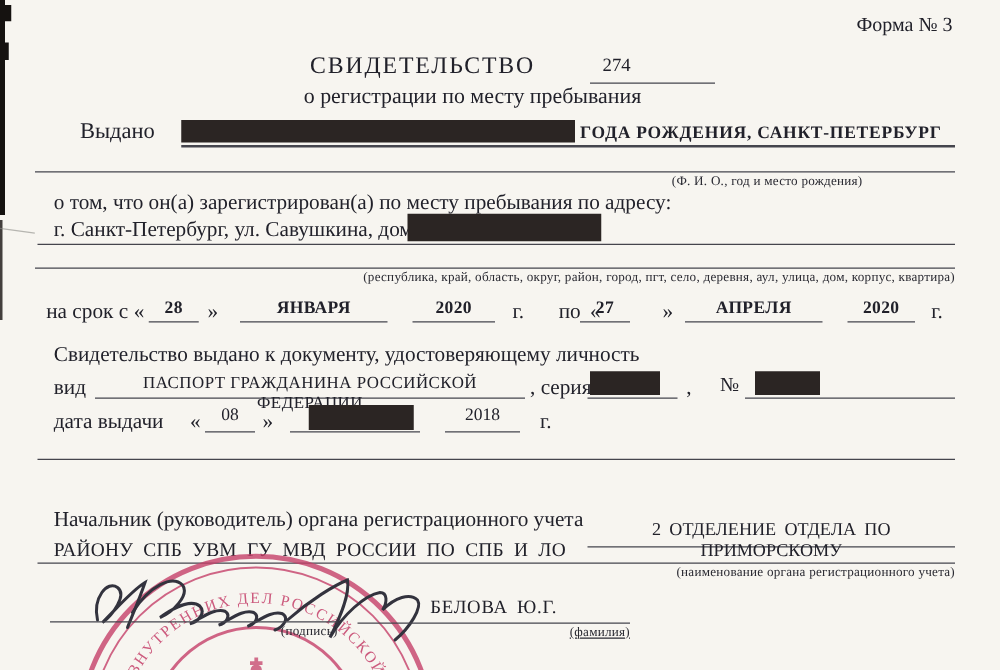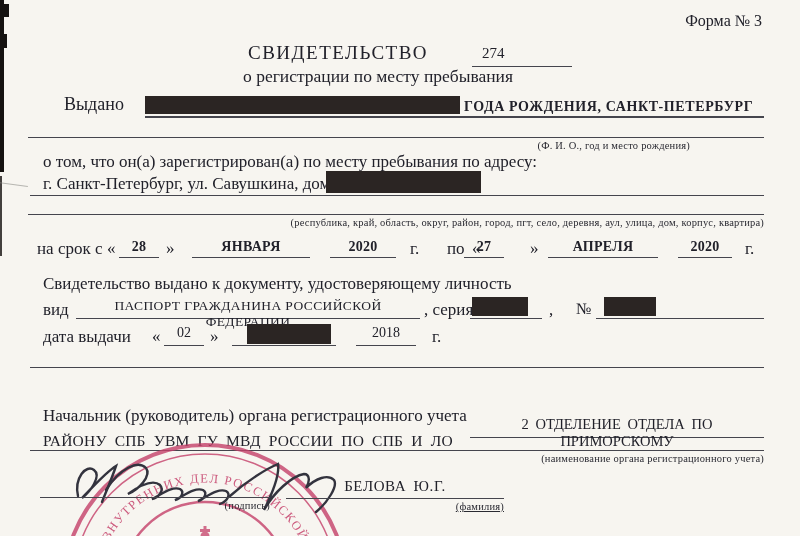--- a/index.html
+++ b/index.html
@@ -76,21 +76,21 @@
   <div class="abs t17" style="left:424px;top:300px;">, серия</div>
   <div class="blank" style="left:470px;top:298px;width:72px;height:20px;"></div>
   <div class="bar" style="left:472px;top:297px;width:56px;height:19px;"></div>
   <div class="abs t17" style="left:549px;top:300px;">,</div>
   <div class="abs" style="left:576px;top:300px;font-size:16px;">№</div>
   <div class="blank" style="left:596px;top:298px;width:168px;height:20px;"></div>
   <div class="bar" style="left:604px;top:297px;width:52px;height:19px;"></div>
 
   <div class="abs t17" style="left:43px;top:327px;">дата выдачи</div>
   <div class="abs t17" style="left:152px;top:327px;">«</div>
-  <div class="blank" style="left:164px;top:325px;width:40px;height:20px;font-size:14px;"><span>02</span></div>
+  <div class="blank" style="left:164px;top:325px;width:40px;height:20px;font-size:14px;"><span>08</span></div>
   <div class="abs t17" style="left:210px;top:327px;">»</div>
   <div class="blank" style="left:232px;top:325px;width:104px;height:20px;"></div>
   <div class="bar" style="left:247px;top:324px;width:84px;height:20px;"></div>
   <div class="blank" style="left:356px;top:325px;width:60px;height:20px;font-size:14px;"><span>2018</span></div>
   <div class="abs t17" style="left:432px;top:327px;">г.</div>
 
   <div class="rule" style="left:30px;width:734px;top:367px;"></div>
 
   <div class="abs t17" style="left:43px;top:406px;">Начальник (руководитель) органа регистрационного учета</div>
   <div class="blank" style="left:470px;top:404px;width:294px;height:21px;font-size:14.5px;word-spacing:3px;margin-top:12px;"><span>2 ОТДЕЛЕНИЕ ОТДЕЛА ПО ПРИМОРСКОМУ</span></div>

